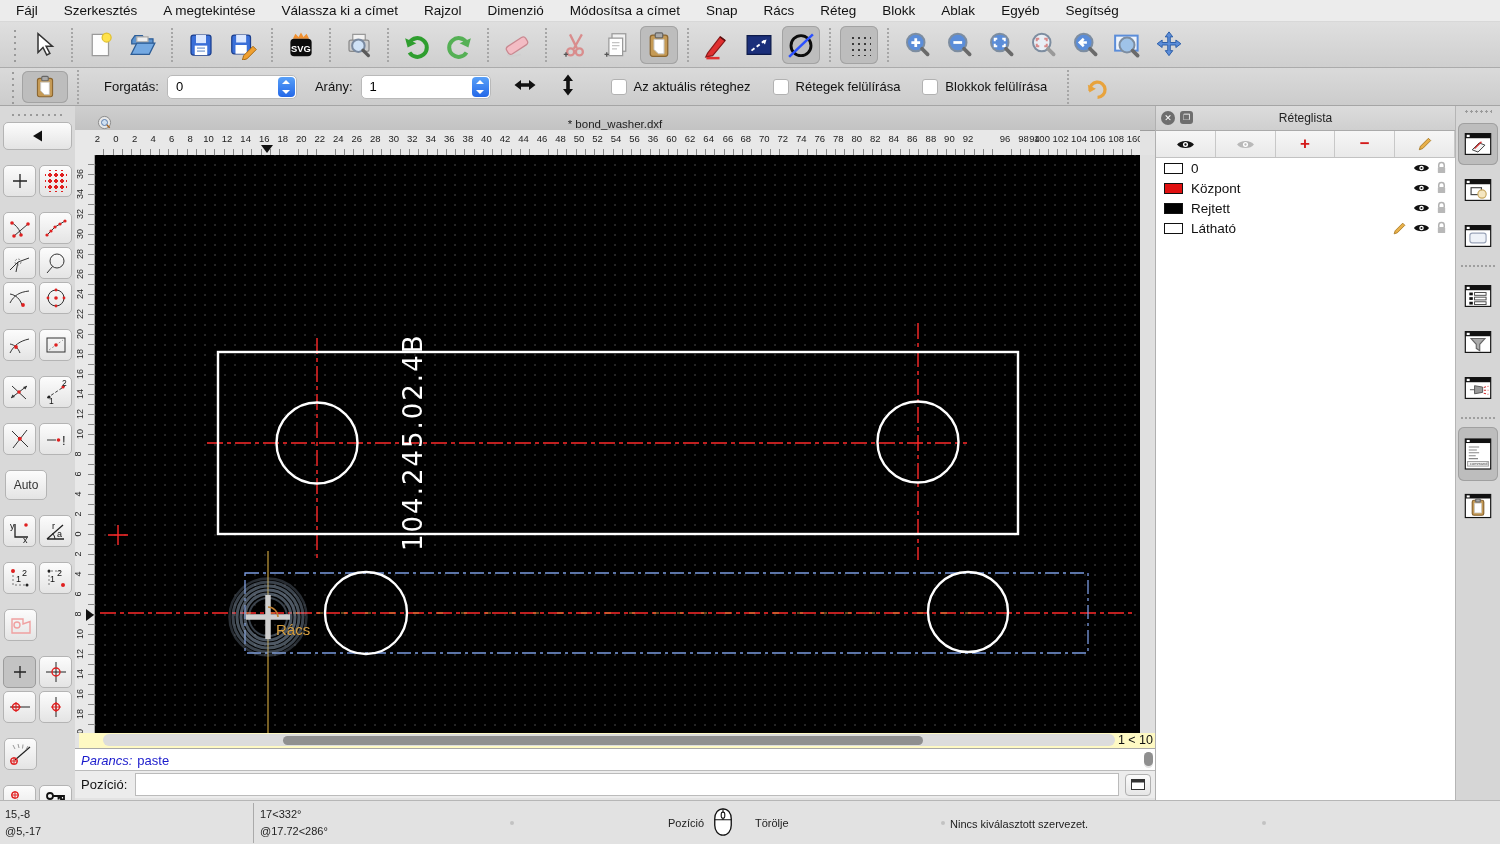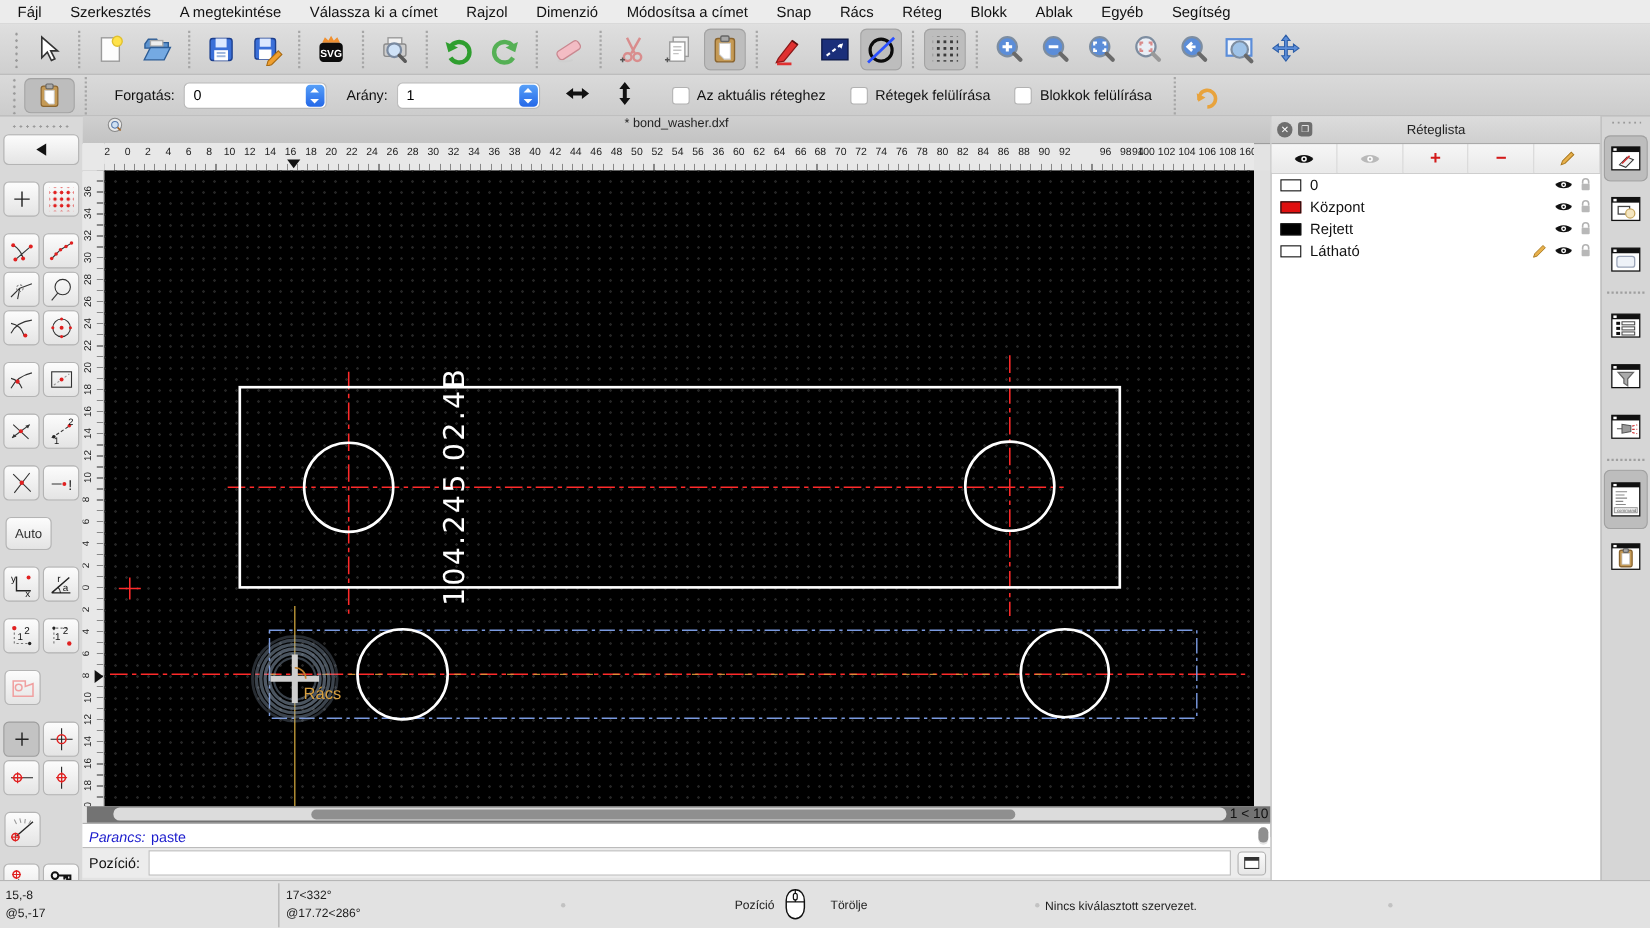--- a/index.html
+++ b/index.html
@@ -30,36 +30,36 @@
   .pdots{height:7px;margin:2px 10px;background:radial-gradient(#9a9a9a 1px,transparent 1.2px);background-size:6px 6px}
   .prow{display:flex;gap:3px;justify-content:center;margin:3px 0}
   .pgap{height:9px}
   .pb{width:33px;height:32px;background:linear-gradient(#fcfcfc,#e4e4e4);border:1px solid #b4b4b4;border-radius:5px;display:flex;align-items:center;justify-content:center;box-sizing:border-box}
   .pb svg{width:26px;height:26px}
   .pb.wide{width:69px;height:28px}
   .pb.active{background:#c3c3c3;border-color:#9c9c9c}
   .pb.auto{width:42px;height:30px;margin-left:-23px;font-size:12px;color:#333}
   
   .center{position:absolute;left:75px;top:106px;width:1080px;height:694px;background:#e3e3e3}
-  .tabbar{position:absolute;left:0;top:0;width:100%;height:24px;background:linear-gradient(#cfcfcf,#c3c3c3);border-bottom:1px solid #9d9d9d;display:flex;align-items:flex-start}
+  .tabbar{position:absolute;left:0;top:0;width:100%;height:24px;background:linear-gradient(#cfcfcf,#c3c3c3);border-bottom:1px solid #9d9d9d;display:flex;align-items:flex-end}
   .tabtitle{position:absolute;left:0;right:0;text-align:center;font-size:11.5px;color:#222}
   .tabicon{margin-left:22px;z-index:2}
   .corner{position:absolute;left:0;top:24px;width:20px;height:25px;background:#e8e8e8;border-bottom:1px solid #aaa}
   .hruler{position:absolute;left:20px;top:24px;width:1045px;height:25px;background:#e8e8e8;border-bottom:1px solid #aaa;overflow:hidden}
   .hruler .ticks{position:absolute;left:0;bottom:0;width:100%;height:6px;background:repeating-linear-gradient(90deg,transparent 0 8.3px,#888 8.3px 9.26px)}
   .hruler span{position:absolute;top:3px;transform:translateX(-50%);font-size:9.5px;color:#222}
   .hmarker{position:absolute;left:166px;top:15px;width:0;height:0;border-left:6px solid transparent;border-right:6px solid transparent;border-top:8px solid #111}
   .vruler{position:absolute;left:0;top:49px;width:20px;height:578px;background:#e8e8e8;border-right:1px solid #aaa;overflow:hidden;box-sizing:border-box}
   .vruler .ticks{position:absolute;right:0;top:0;height:100%;width:6px;background:repeating-linear-gradient(180deg,transparent 0 9px,#888 9px 10px)}
   .vruler span{position:absolute;left:0px;font-size:9px;color:#222;transform:translateY(-50%) rotate(-90deg)}
   .vmarker{position:absolute;top:454px;left:11px;width:0;height:0;border-top:6px solid transparent;border-bottom:6px solid transparent;border-left:8px solid #111}
   .canvas{position:absolute;left:20px;top:49px;width:1045px;height:578px;background:#000;background-image:radial-gradient(circle,#242424 1px,transparent 1.4px);background-size:10px 10px;background-position:5px 5px}
   .canvas svg{position:absolute;left:0;top:0}
   .strip{position:absolute;left:1065px;top:49px;width:15px;height:578px;background:#e0e0e0}
-  .scrollrow{position:absolute;left:4px;top:627px;width:100%;height:28px;background:#737373}
+  .scrollrow{position:absolute;left:4px;top:627px;width:100%;height:28px;background:#fef9c3}
   .hscroll{position:absolute;left:24px;right:44px;top:1px;height:12px;background:#dcdcdc;border-radius:6px}
   .hthumb{position:absolute;left:180px;width:640px;top:1.5px;height:9px;background:#8f8f8f;border-radius:5px}
   .zoomind{position:absolute;right:6px;top:0px;font-size:12.5px;color:#111}
   .cmdrow{position:absolute;left:0;top:642px;width:100%;height:22px;background:#fff;border-top:1px solid #a8a8a8;display:flex;align-items:center}
   .cmdrow .plabel{color:#1a1acc;font-style:italic;margin-left:6px}
   .cmdrow .pvalue{color:#1a1acc;margin-left:5px}
   .vscroll{position:absolute;right:2px;top:3px;width:9px;height:16px;background:#e4e4e4;border-radius:5px}
   .vthumb{position:absolute;left:0;top:0;width:9px;height:14px;background:#8f8f8f;border-radius:5px}
   .posrow{position:absolute;left:0;top:664px;width:100%;height:28px;background:#ececec;border-top:1px solid #bbb;display:flex;align-items:center;box-sizing:border-box}
   .posrow .plabel{margin-left:6px;font-size:13px}

